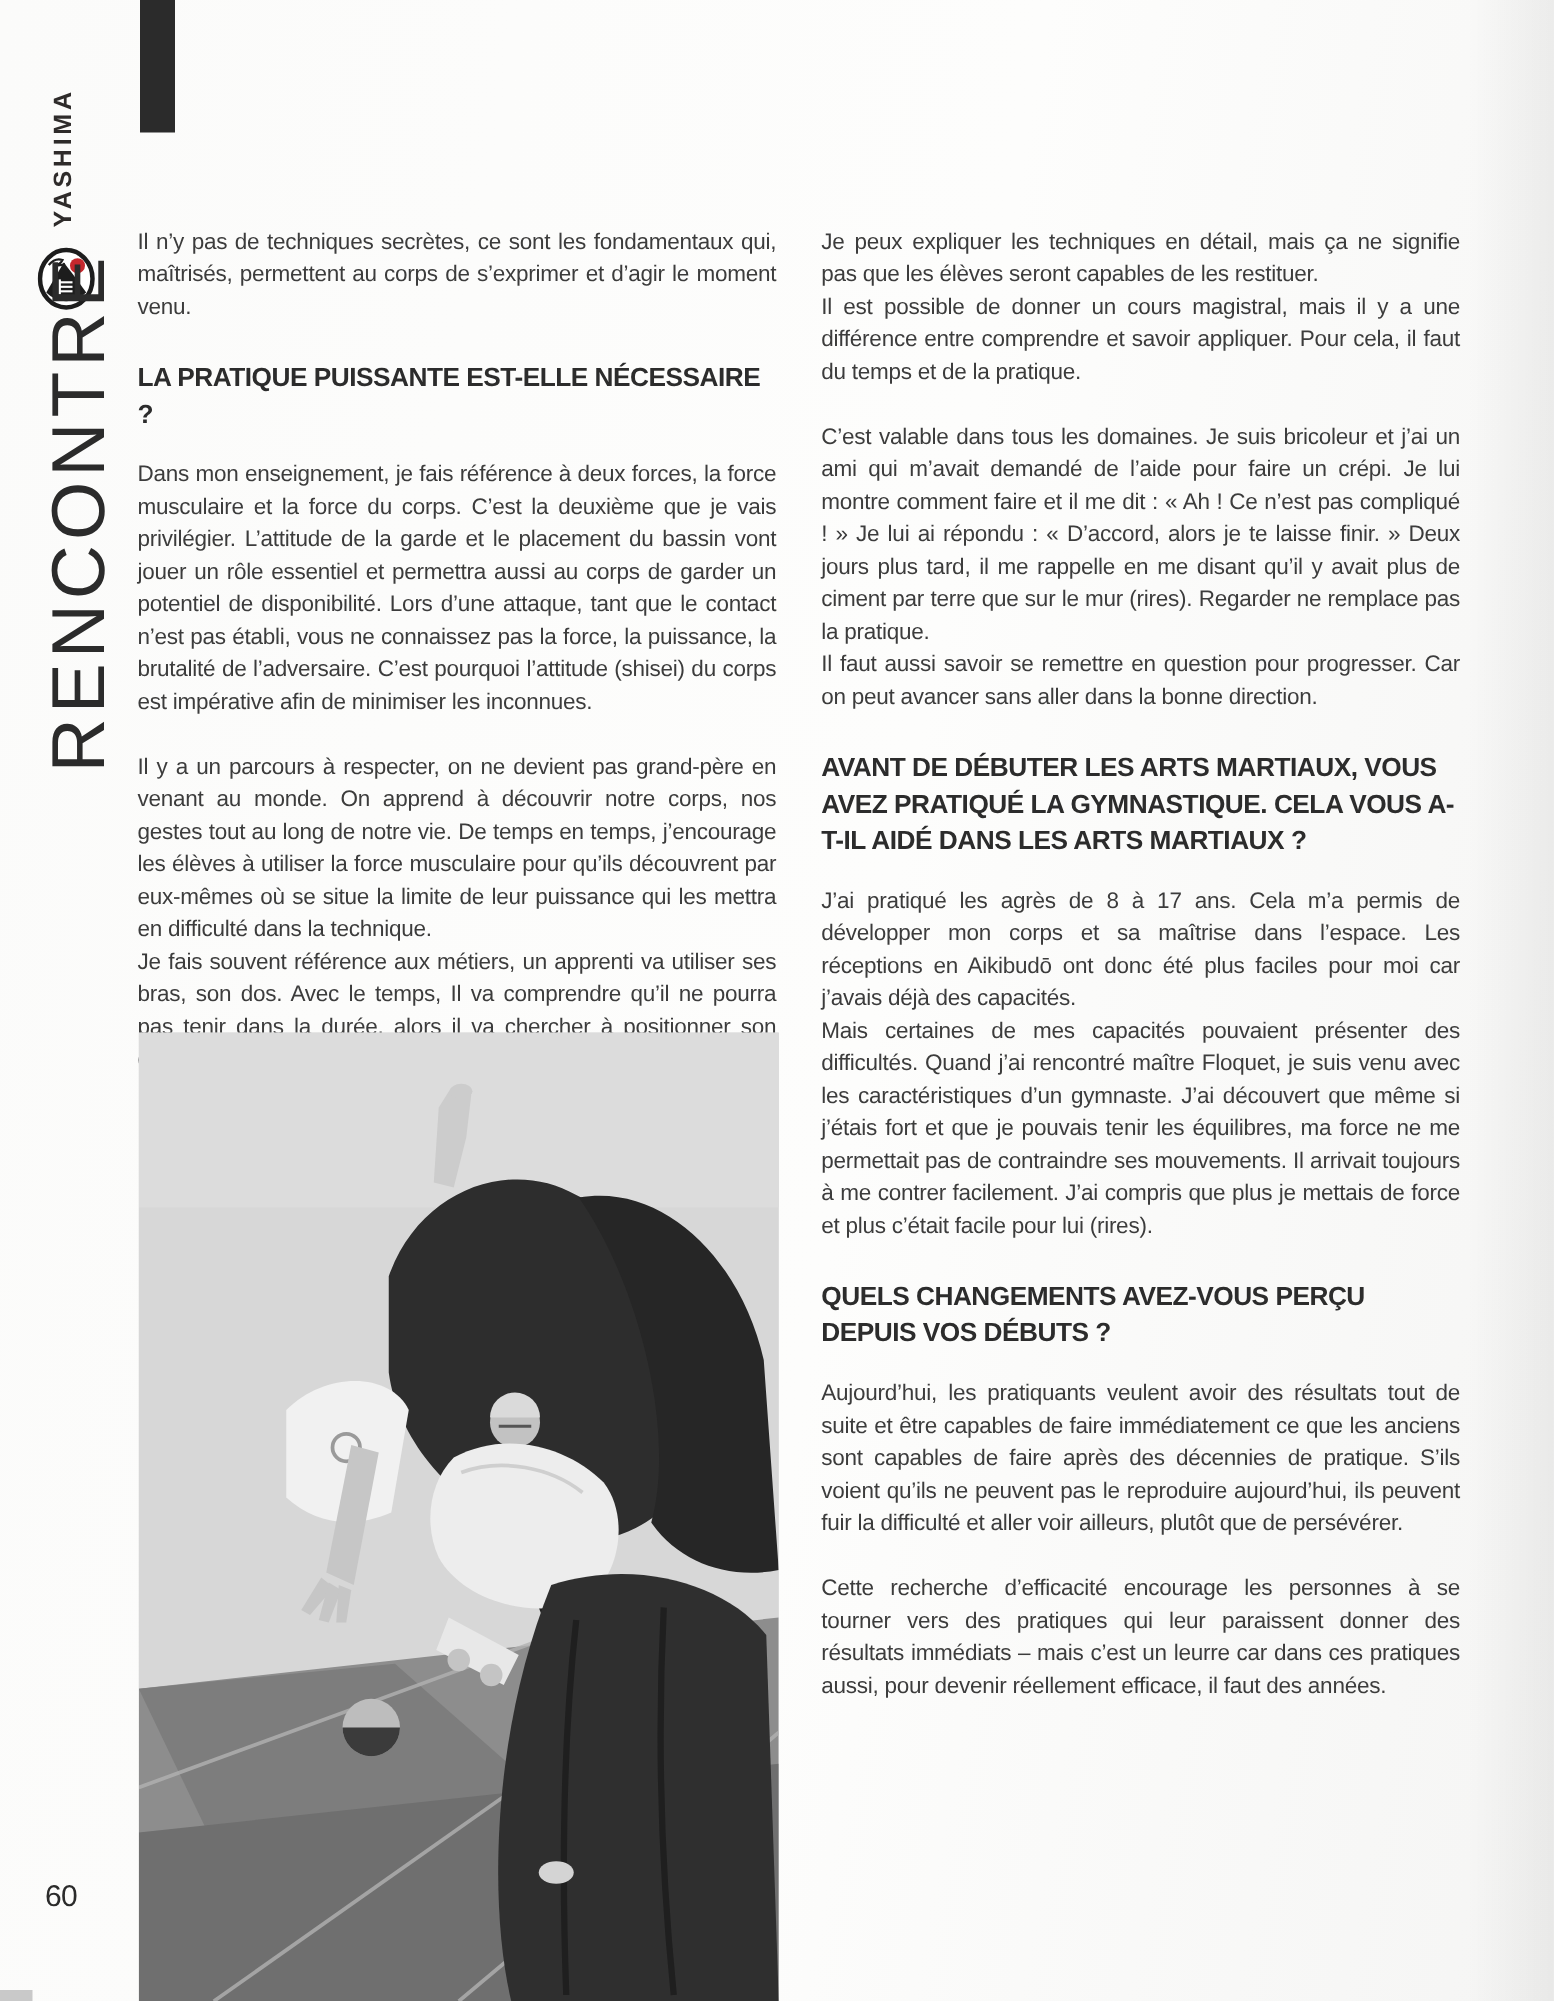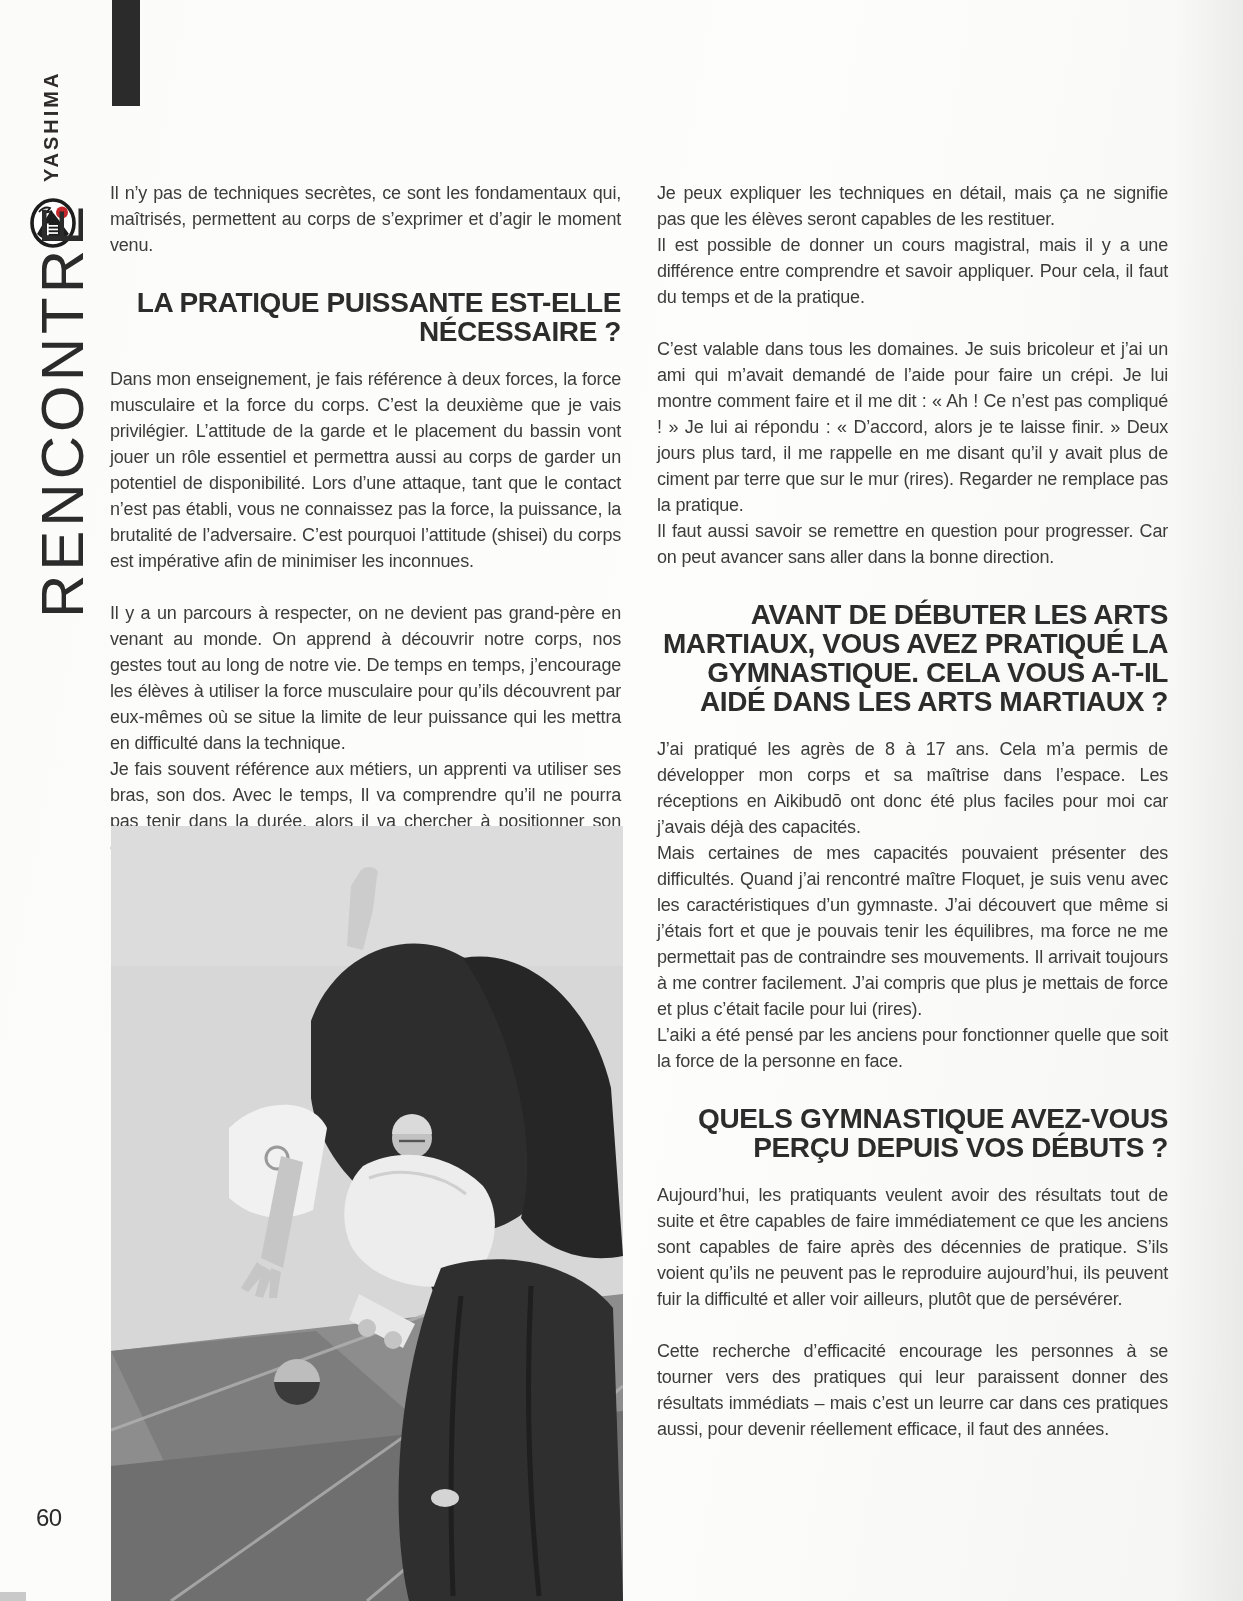--- a/index.html
+++ b/index.html
@@ -41,22 +41,22 @@
   .col-left{left:110px;}
   .col-right{left:657px;}
   .col p{
     margin:4px 0 26px 0;
     font-size:18px;line-height:26px;letter-spacing:-0.2px;
     text-align:justify;
   }
   .col p.tight{margin-top:-26px;}
   .col h2{
     margin:30px 0 20px 0;
-    font-size:28px;line-height:29px;letter-spacing:-0.4px;
-    font-weight:700;color:#2c2c2c;text-align:right;
+    font-size:21px;line-height:29px;letter-spacing:-0.4px;
+    font-weight:700;color:#2c2c2c;text-align:left;
   }
   .col h2:first-child{margin-top:0;}
 
   
   .photo{
     position:absolute;left:111px;top:826px;width:512px;height:775px;
     margin:0;overflow:hidden;background:#d7d7d7;
   }
   .photo svg{display:block;width:100%;height:100%;}
 </style>
@@ -96,22 +96,21 @@
   </section>
 
   <section class="col col-right">
     <p>Je peux expliquer les techniques en détail, mais ça ne signifie pas que les élèves seront capables de les restituer.</p>
     <p class="tight">Il est possible de donner un cours magistral, mais il y a une différence entre comprendre et savoir appliquer. Pour cela, il faut du temps et de la pratique.</p>
     <p>C’est valable dans tous les domaines. Je suis bricoleur et j’ai un ami qui m’avait demandé de l’aide pour faire un crépi. Je lui montre comment faire et il me dit : « Ah ! Ce n’est pas compliqué ! » Je lui ai répondu : « D’accord, alors je te laisse finir. » Deux jours plus tard, il me rappelle en me disant qu’il y avait plus de ciment par terre que sur le mur (rires). Regarder ne remplace pas la pratique.</p>
     <p class="tight">Il faut aussi savoir se remettre en question pour progresser. Car on peut avancer sans aller dans la bonne direction.</p>
     <h2>AVANT DE DÉBUTER LES ARTS MARTIAUX, VOUS AVEZ PRATIQUÉ LA GYMNASTIQUE. CELA VOUS A-T-IL AIDÉ DANS LES ARTS MARTIAUX ?</h2>
     <p>J’ai pratiqué les agrès de 8 à 17 ans. Cela m’a permis de développer mon corps et sa maîtrise dans l’espace. Les réceptions en Aikibudō ont donc été plus faciles pour moi car j’avais déjà des capacités.</p>
     <p class="tight">Mais certaines de mes capacités pouvaient présenter des difficultés. Quand j’ai rencontré maître Floquet, je suis venu avec les caractéristiques d’un gymnaste. J’ai découvert que même si j’étais fort et que je pouvais tenir les équilibres, ma force ne me permettait pas de contraindre ses mouvements. Il arrivait toujours à me contrer facilement. J’ai compris que plus je mettais de force et plus c’était facile pour lui (rires).</p>
-    <p class="tight">L’aiki a été pensé par les anciens pour fonctionner quelle que soit la force de la personne en face.</p>
-    <h2>QUELS GYMNASTIQUE AVEZ-VOUS PERÇU DEPUIS VOS DÉBUTS ?</h2>
+    <h2>QUELS CHANGEMENTS AVEZ-VOUS PERÇU DEPUIS VOS DÉBUTS ?</h2>
     <p>Aujourd’hui, les pratiquants veulent avoir des résultats tout de suite et être capables de faire immédiatement ce que les anciens sont capables de faire après des décennies de pratique. S’ils voient qu’ils ne peuvent pas le reproduire aujourd’hui, ils peuvent fuir la difficulté et aller voir ailleurs, plutôt que de persévérer.</p>
     <p>Cette recherche d’efficacité encourage les personnes à se tourner vers des pratiques qui leur paraissent donner des résultats immédiats – mais c’est un leurre car dans ces pratiques aussi, pour devenir réellement efficace, il faut des années.</p>
   </section>
 
   <figure class="photo">
     <svg viewBox="0 0 512 775" preserveAspectRatio="none" aria-hidden="true">
 
       <rect x="0" y="0" width="512" height="775" fill="#d7d7d7"></rect>
       <rect x="0" y="0" width="512" height="140" fill="#dcdcdc"></rect>
 

